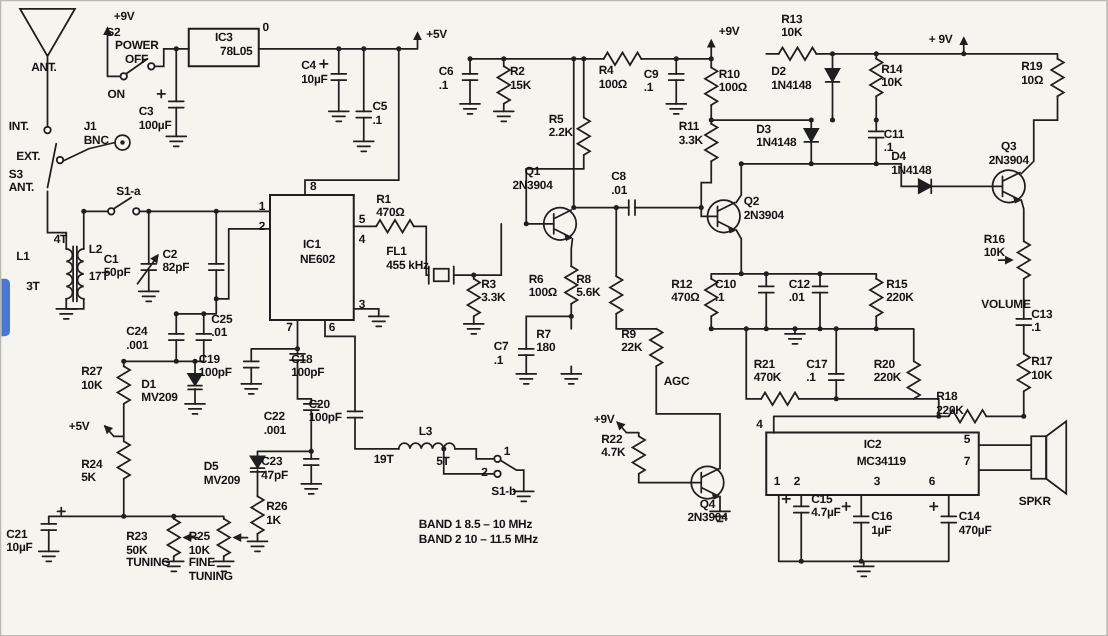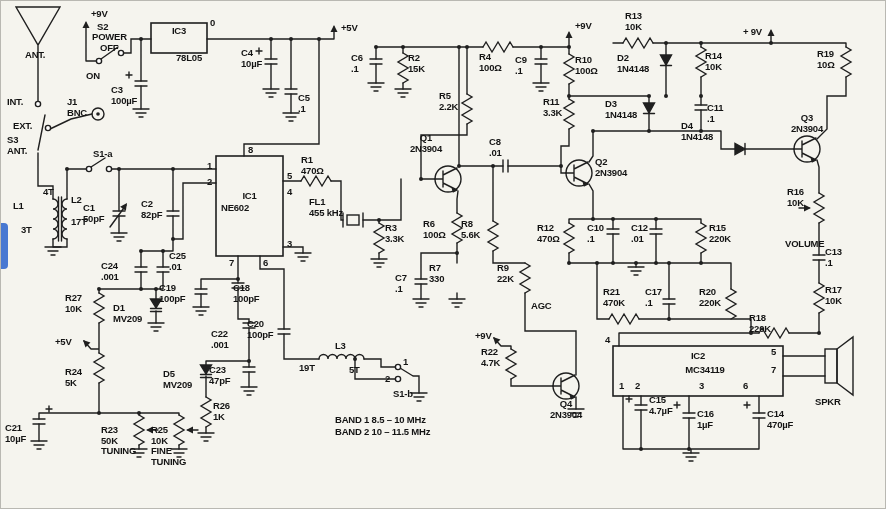--- a/index.html
+++ b/index.html
@@ -348,33 +348,33 @@
         <use href="#dot" x="237" y="278"></use>
       <use href="#dot" x="248" y="360"></use>
         <use href="#dot" x="354" y="358"></use>
         <use href="#dot" x="640" y="448"></use>
       <use href="#dot" x="688" y="448"></use>
     </g>
   </svg>
 
   <b class="t" style="left:24px;top:49px">ANT.</b>
   <b class="t" style="left:90px;top:8px">+9V</b>
-  <b class="t" style="left:96px;top:21px">S2</b>
+  <b class="t" style="left:84px;top:21px">S2</b>
   <b class="t" style="left:91px;top:31px">POWER</b>
   <b class="t" style="left:99px;top:42px">OFF</b>
   <b class="t" style="left:85px;top:70px">ON</b>
   <b class="t c" style="left:150px;top:25px;width:56px">IC3</b>
-  <b class="t c" style="left:150px;top:52px;width:76px">78L05</b>
+  <b class="t c" style="left:150px;top:36px;width:76px">78L05</b>
   <b class="t" style="left:209px;top:17px">0</b>
   <b class="t" style="left:110px;top:84px">C3
 100µF</b>
   <b class="t" style="left:240px;top:47px">C4
 10µF</b>
   <b class="t" style="left:340px;top:22px">+5V</b>
-  <b class="t" style="left:297px;top:92px">C5
+  <b class="t" style="left:297px;top:80px">C5
 .1</b>
   <b class="t" style="left:350px;top:52px">C6
 .1</b>
   <b class="t" style="left:407px;top:52px">R2
 15K</b>
   <b class="t" style="left:478px;top:51px">R4
 100Ω</b>
   <b class="t" style="left:574px;top:20px">+9V</b>
   <b class="t" style="left:514px;top:54px">C9
 .1</b>
@@ -385,21 +385,21 @@
   <b class="t" style="left:616px;top:52px">D2
 1N4148</b>
   <b class="t" style="left:704px;top:50px">R14
 10K</b>
   <b class="t" style="left:604px;top:98px">D3
 1N4148</b>
   <b class="t" style="left:542px;top:96px">R11
 3.3K</b>
   <b class="t" style="left:706px;top:102px">C11
 .1</b>
-  <b class="t" style="left:680px;top:120px">D4
+  <b class="t" style="left:712px;top:120px">D4
 1N4148</b>
   <b class="t" style="left:742px;top:26px">+ 9V</b>
   <b class="t" style="left:816px;top:48px">R19
 10Ω</b>
   <b class="t c" style="left:778px;top:112px;width:56px">Q3
 2N3904</b>
   <b class="t c" style="left:400px;top:132px;width:50px">Q1
 2N3904</b>
   <b class="t" style="left:488px;top:136px">C8
 .01</b>
@@ -411,29 +411,29 @@
 455 kHz</b>
   <b class="t" style="left:384px;top:222px">R3
 3.3K</b>
   <b class="t" style="left:438px;top:90px">R5
 2.2K</b>
   <b class="t" style="left:422px;top:218px">R6
 100Ω</b>
   <b class="t" style="left:460px;top:218px">R8
 5.6K</b>
   <b class="t" style="left:428px;top:262px">R7
-330</b>
+180</b>
   <b class="t" style="left:394px;top:272px">C7
 .1</b>
   <b class="t" style="left:496px;top:262px">R9
 22K</b>
   <b class="t" style="left:530px;top:300px">AGC</b>
   <b class="t" style="left:536px;top:222px">R12
 470Ω</b>
-  <b class="t" style="left:586px;top:222px">C10
+  <b class="t" style="left:571px;top:222px">C10
 .1</b>
   <b class="t" style="left:630px;top:222px">C12
 .01</b>
   <b class="t" style="left:708px;top:222px">R15
 220K</b>
   <b class="t" style="left:786px;top:186px">R16
 10K</b>
   <b class="t" style="left:784px;top:238px">VOLUME</b>
   <b class="t" style="left:824px;top:246px">C13
 .1</b>
@@ -510,31 +510,31 @@
 1K</b>
   <b class="t" style="left:4px;top:422px">C21
 10µF</b>
   <b class="t" style="left:12px;top:200px">L1</b>
   <b class="t" style="left:20px;top:224px">3T</b>
   <b class="t" style="left:42px;top:186px">4T</b>
   <b class="t" style="left:70px;top:194px">L2</b>
   <b class="t" style="left:70px;top:216px">17T</b>
   <b class="t" style="left:82px;top:202px">C1
 50pF</b>
-  <b class="t" style="left:140px;top:198px">C2
+  <b class="t" style="left:129px;top:198px">C2
 82pF</b>
   <b class="t" style="left:92px;top:148px">S1-a</b>
   <b class="t" style="left:6px;top:134px">S3
 ANT.</b>
   <b class="t" style="left:6px;top:96px">INT.</b>
   <b class="t" style="left:12px;top:120px">EXT.</b>
   <b class="t" style="left:66px;top:96px">J1
 BNC</b>
   <b class="t c" style="left:215px;top:190px;width:67px">IC1</b>
-  <b class="t c" style="left:199px;top:202px;width:70px">NE602</b>
+  <b class="t c" style="left:218px;top:202px;width:70px">NE602</b>
   <b class="t" style="left:247px;top:144px">8</b>
   <b class="t" style="left:206px;top:160px">1</b>
   <b class="t" style="left:206px;top:176px">2</b>
   <b class="t" style="left:286px;top:170px">5</b>
   <b class="t" style="left:286px;top:186px">4</b>
   <b class="t" style="left:286px;top:238px">3</b>
   <b class="t" style="left:228px;top:257px">7</b>
   <b class="t" style="left:262px;top:257px">6</b>
 
   <div class="tab"></div>

